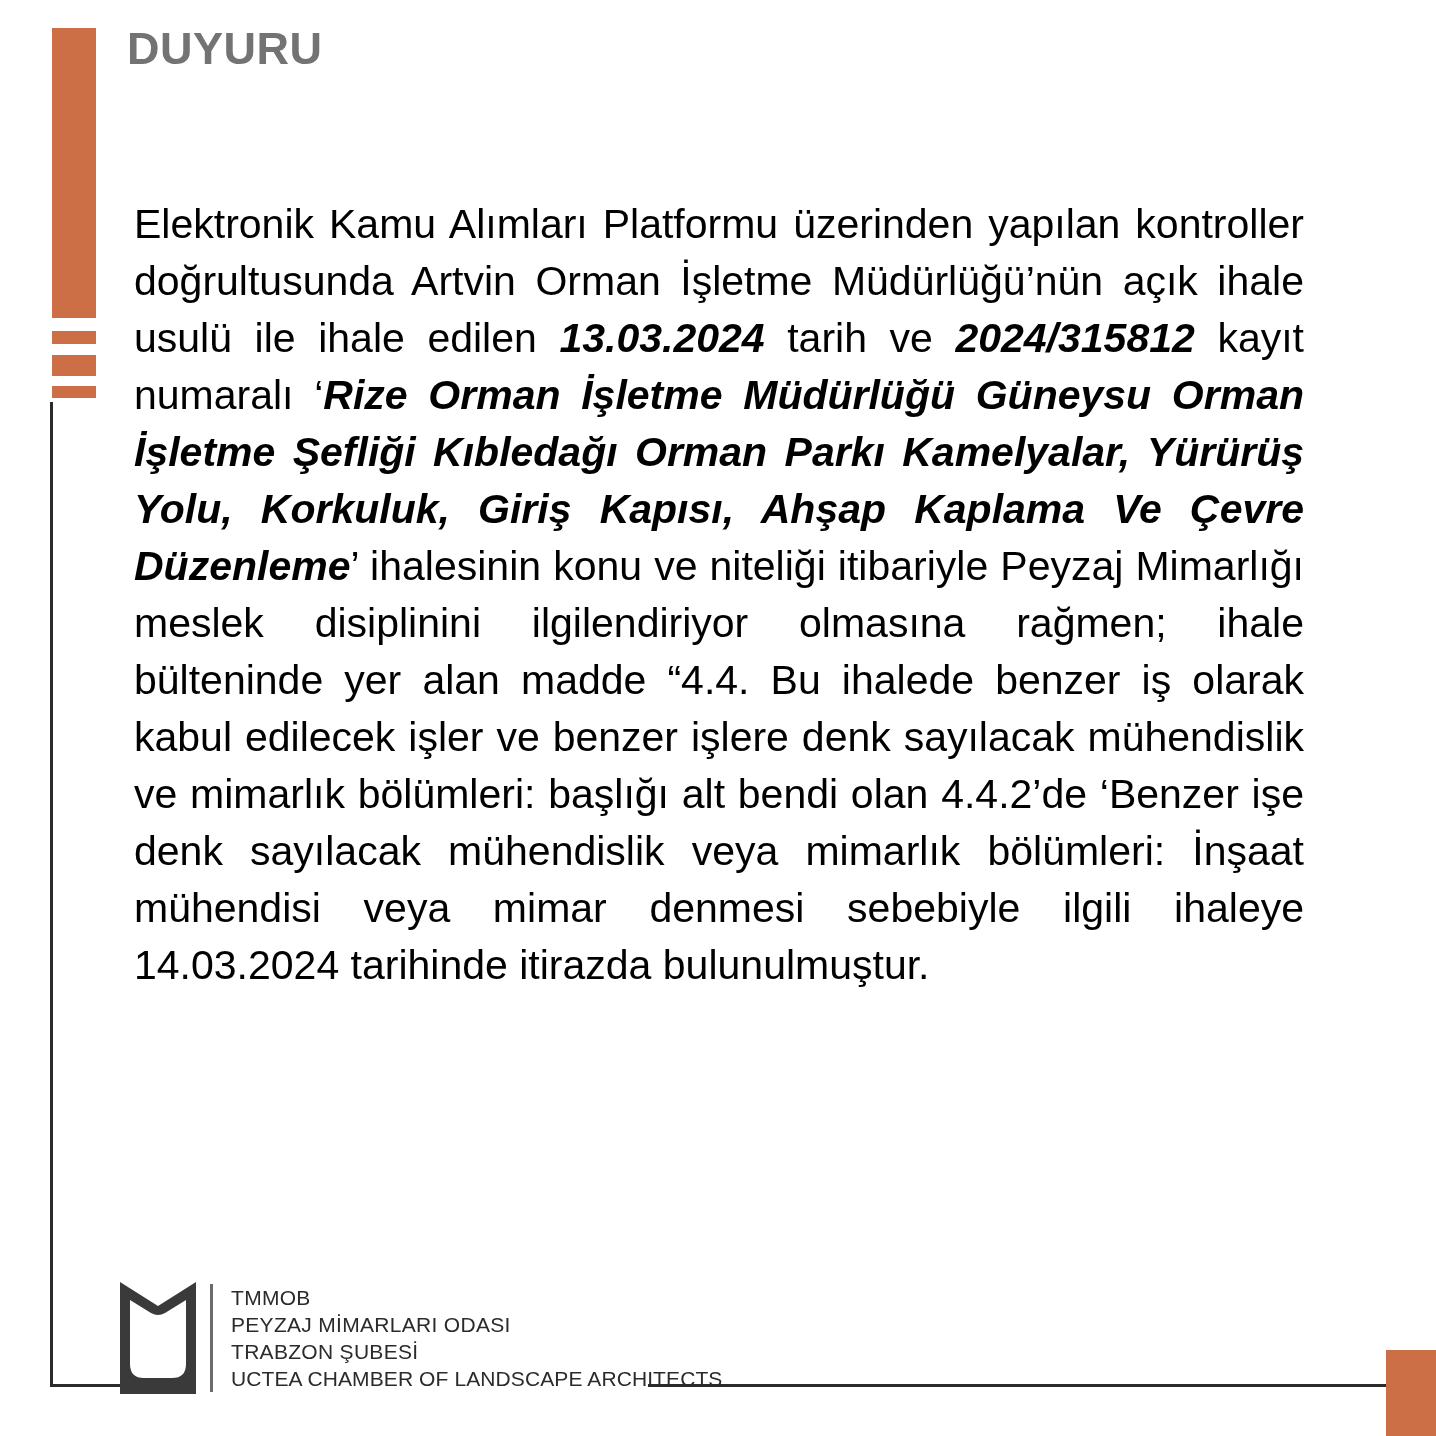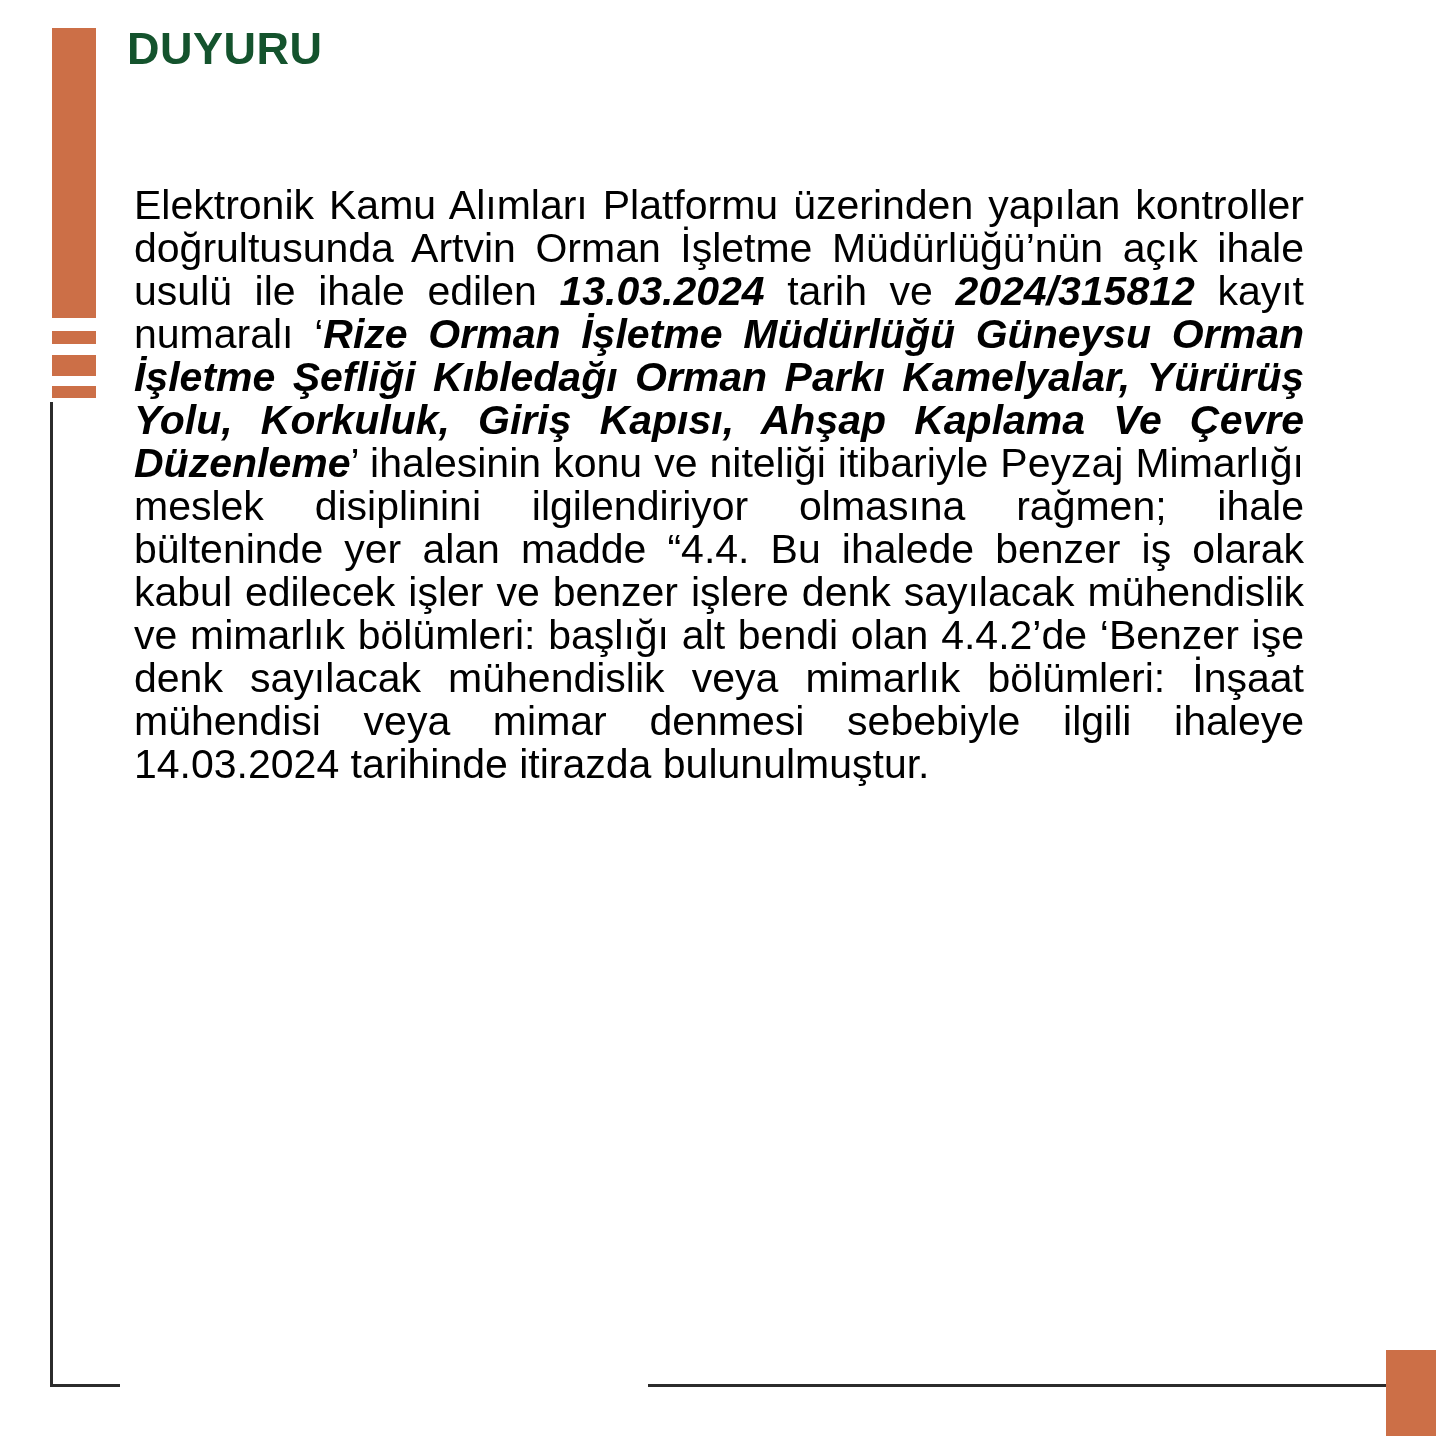--- a/index.html
+++ b/index.html
@@ -72,35 +72,35 @@
     background: #cc6f47;
   }
 
   
   .title {
     position: absolute;
     left: 127px;
     top: 26px;
     font-size: 45px;
     font-weight: bold;
-    color: #14532d;
+    color: #737373;
     letter-spacing: 0.5px;
     line-height: 1;
   }
 
   
   .body-text {
     position: absolute;
     left: 134px;
-    top: 184px;
+    top: 196px;
     width: 1170px;
     text-align: justify;
     color: #000000;
     font-size: 41px;
-    line-height: 43px;
+    line-height: 57px;
   }
   .body-text p {
     margin: 0 0 26px 0;
     text-align: justify;
     text-justify: inter-word;
   }
   .body-text p:last-child { margin-bottom: 0; }
   .bi { font-weight: bold; font-style: italic; }
   .b  { font-weight: bold; }
 
@@ -180,14 +180,32 @@
 
   <div class="title">DUYURU</div>
 
   <div class="body-text">
 
     <p><span>Elektronik Kamu Alımları Platformu üzerinden yapılan kontroller doğrultusunda Artvin Orman İşletme Müdürlüğü’nün açık ihale usulü ile ihale edilen </span><span class="bi">13.03.2024</span><span> tarih ve </span><span class="bi">2024/315812</span><span> kayıt numaralı ‘</span><span class="bi">Rize Orman İşletme Müdürlüğü Güneysu Orman İşletme Şefliği Kıbledağı Orman Parkı Kamelyalar, Yürürüş Yolu, Korkuluk, Giriş Kapısı, Ahşap Kaplama Ve Çevre Düzenleme</span><span>’ ihalesinin konu ve niteliği itibariyle Peyzaj Mimarlığı meslek disiplinini ilgilendiriyor olmasına rağmen; ihale bülteninde yer alan madde “4.4. Bu ihalede benzer iş olarak kabul edilecek işler ve benzer işlere denk sayılacak mühendislik ve mimarlık bölümleri: başlığı alt bendi olan 4.4.2’de ‘Benzer işe denk sayılacak mühendislik veya mimarlık bölümleri: İnşaat mühendisi veya mimar denmesi sebebiyle ilgili ihaleye 14.03.2024 tarihinde itirazda bulunulmuştur.</span></p>
 
 
   </div>
 
+  <div class="footer">
+
+    <svg class="logo-mark" viewBox="0 0 76 112">
+      <path d="M0 0 L0 112 L76 112 L76 0 L38 24 Z
+               M10 18 L31 31 Q38 35 45 31 L66 18 L66 82
+               Q66 96 52 96 L24 96 Q10 96 10 82 Z" fill="#3a3a3a" fill-rule="evenodd"></path>
+    </svg>
+
+    <div class="logo-divider"></div>
+
+    <div class="logo-text">
+      <div class="l1">TMMOB</div>
+      <div class="l2">PEYZAJ MİMARLARI ODASI</div>
+      <div class="l3">TRABZON ŞUBESİ</div>
+      <div class="l4">UCTEA CHAMBER OF LANDSCAPE ARCHITECTS</div>
+    </div>
+
+  </div>
 
 </div>
 
 </body></html>

